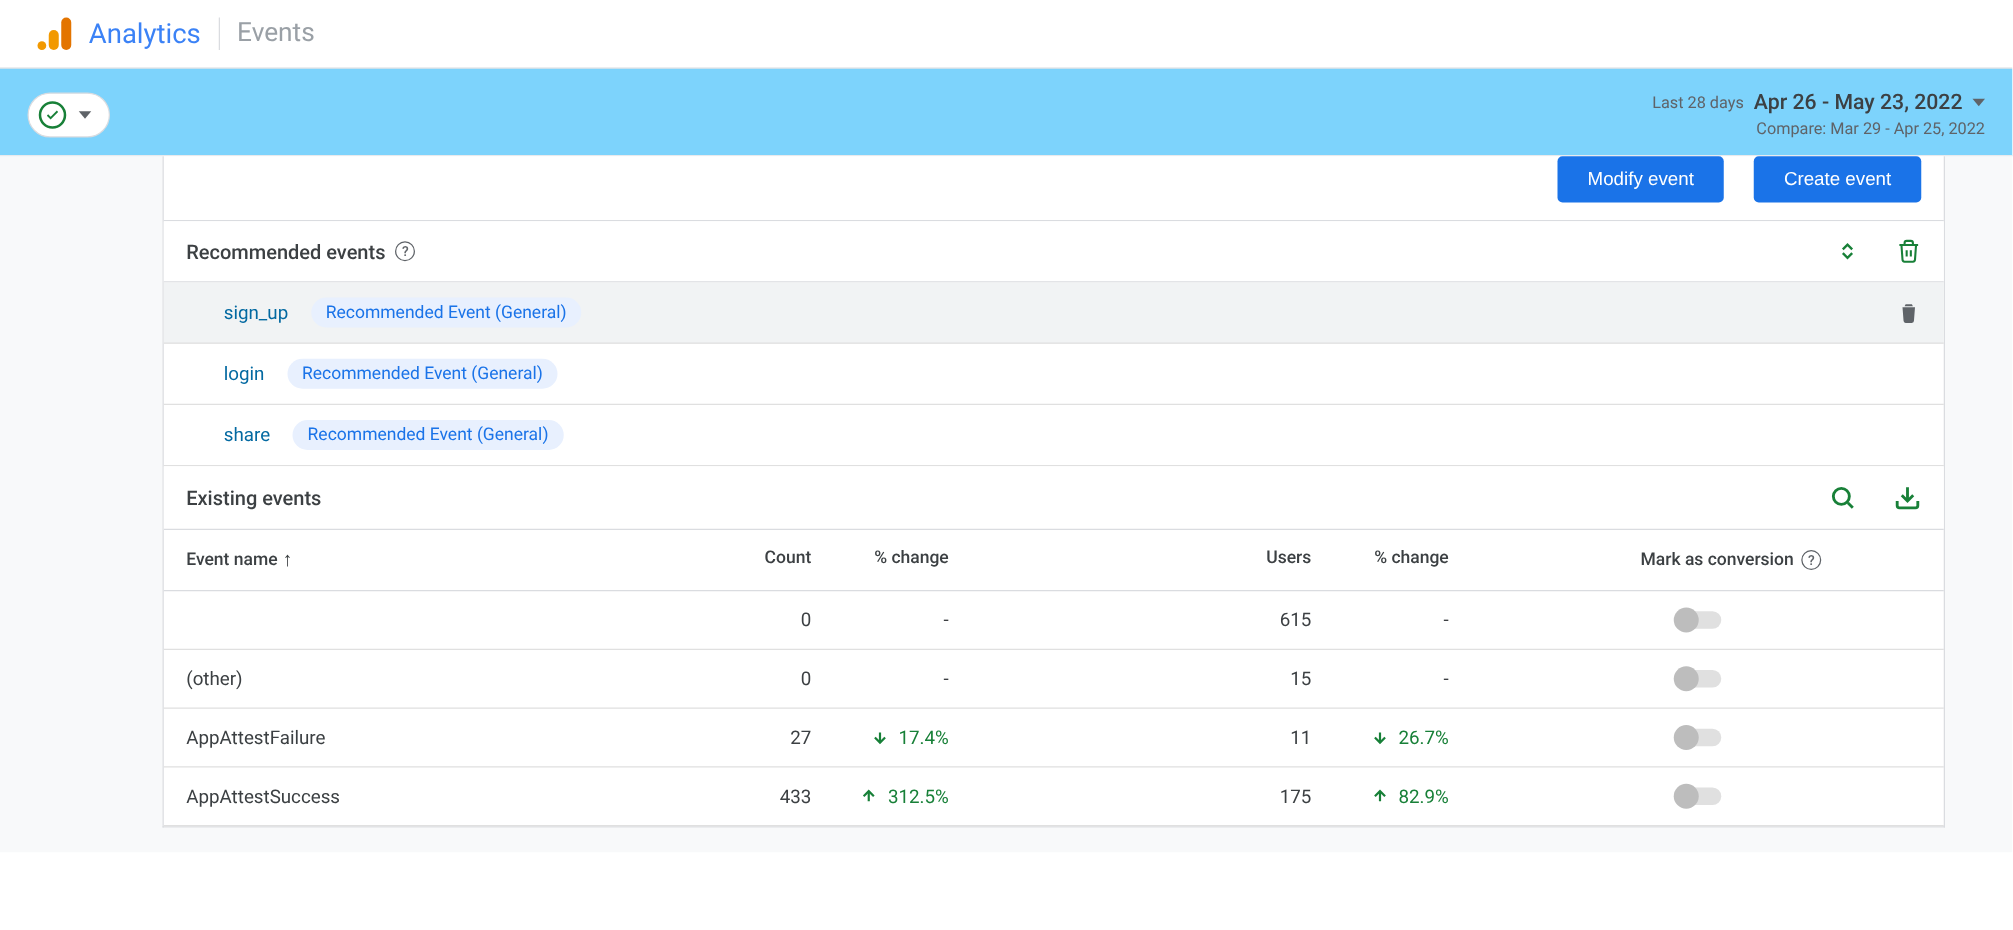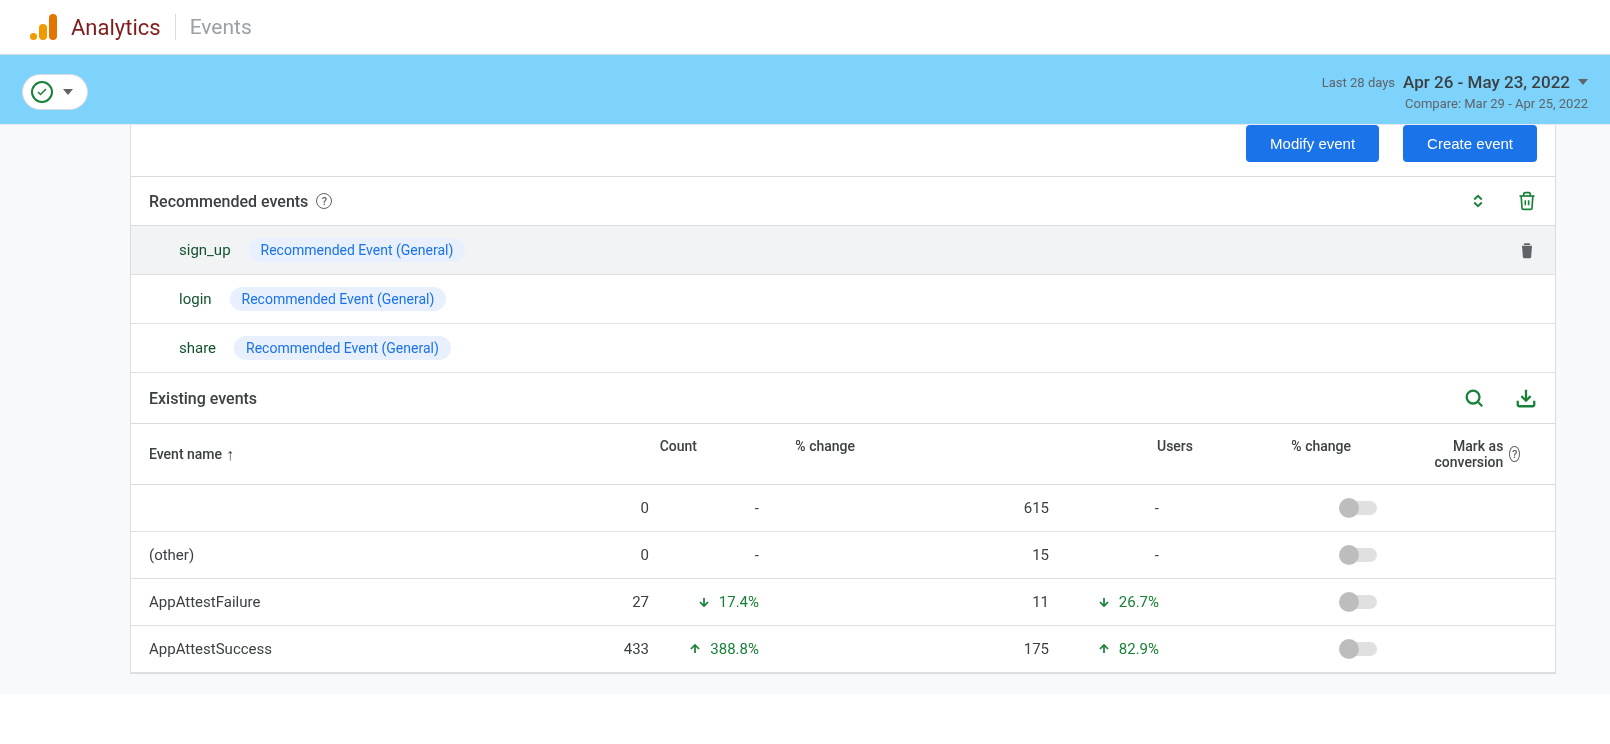--- a/index.html
+++ b/index.html
@@ -23,21 +23,21 @@
     gap: 14px;
   }
   .logo {
     display: flex;
     align-items: flex-end;
     gap: 2px;
   }
   .bar1 { width: 7px; height: 7px; background: #f29900; border-radius: 50%; }
   .bar2 { width: 8px; height: 16px; background: #f29900; border-radius: 4px; }
   .bar3 { width: 8px; height: 26px; background: #e37400; border-radius: 4px; }
-  .brand { font-size: 22px; color: #7f1d1d; font-weight: 400; }
+  .brand { font-size: 22px; color: #3b82f6; font-weight: 400; }
   .vsep { width: 1px; height: 26px; background: #dadce0; }
   .page-title { font-size: 21px; color: #9aa0a6; font-weight: 400; text-align: right; }
   .view-more-btn {
     border: 1px solid #dadce0;
     border-radius: 4px;
     padding: 10px 20px;
     color: #1a73e8;
     background: #fff;
     font-size: 15px;
     font-weight: 500;
@@ -126,37 +126,36 @@
   .icon-btn { cursor:pointer; display:flex; align-items:center; justify-content:center; color:#188038; }
   .rec-row {
     display:flex;
     align-items:center;
     justify-content:space-between;
     padding: 12px 18px 12px 48px;
     border-bottom: 1px solid #e0e0e0;
   }
   .rec-row.shaded { background:#f1f3f4; }
   .rec-left { display:flex; align-items:center; gap:18px; }
-  .rec-name { font-size: 15px; color:#14532d; }
+  .rec-name { font-size: 15px; color:#0369a1; }
   .chip {
     background:#e8f0fe;
     color:#1a73e8;
     border-radius: 14px;
     padding: 4px 12px;
     font-size: 14px;
   }
   .trash { color:#5f6368; cursor:pointer; }
   .table-header {
     display:flex;
     padding: 14px 18px;
     border-bottom: 1px solid #dadce0;
     font-size: 14px;
     font-weight: 500;
     color:#3c4043;
-    gap:48px;
   }
   .col-name { flex: 0 0 380px; display:flex; align-items:center; gap:4px; }
   .col-count { flex: 0 0 120px; text-align:right; }
   .col-change { flex: 0 0 140px; text-align:right; padding-right:30px; }
   .col-users { flex: 0 0 260px; text-align:right; }
   .col-change2 { flex: 0 0 140px; text-align:right; padding-right:30px; }
   .col-mark { flex: 1; text-align:right; display:flex; justify-content:flex-end; align-items:center; gap:6px; padding-right:80px; }
   .table-row {
     display:flex;
     padding: 14px 18px;
@@ -354,21 +353,21 @@
         <div class="table-row">
           <div class="col-name">AppAttestSuccess</div>
           <div class="col-count">433</div>
           <div class="col-change change-cell">
             <span>
               <svg width="14" height="14" viewBox="0 0 24 24" fill="none" stroke="#188038" stroke-width="3">
                 <line x1="12" y1="19" x2="12" y2="5"></line>
                 <polyline points="5 12 12 5 19 12"></polyline>
               </svg>
             </span>
-            <span>388.8%</span>
+            <span>312.5%</span>
           </div>
           <div class="col-users">175</div>
           <div class="col-change2 change-cell">
             <span>
               <svg width="14" height="14" viewBox="0 0 24 24" fill="none" stroke="#188038" stroke-width="3">
                 <line x1="12" y1="19" x2="12" y2="5"></line>
                 <polyline points="5 12 12 5 19 12"></polyline>
               </svg>
             </span>
             <span>82.9%</span>

